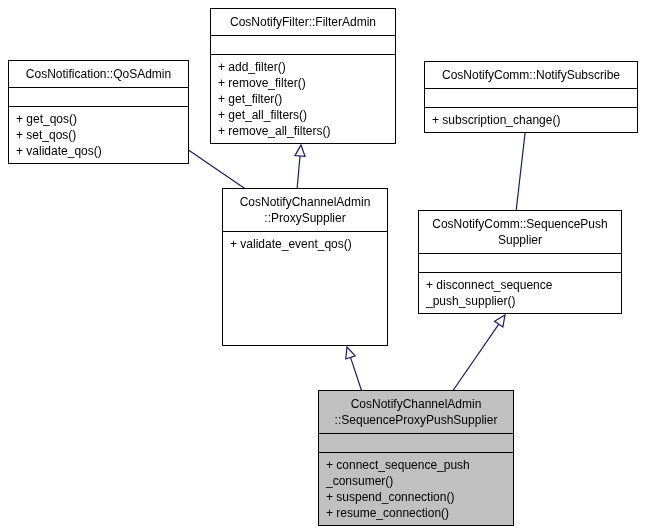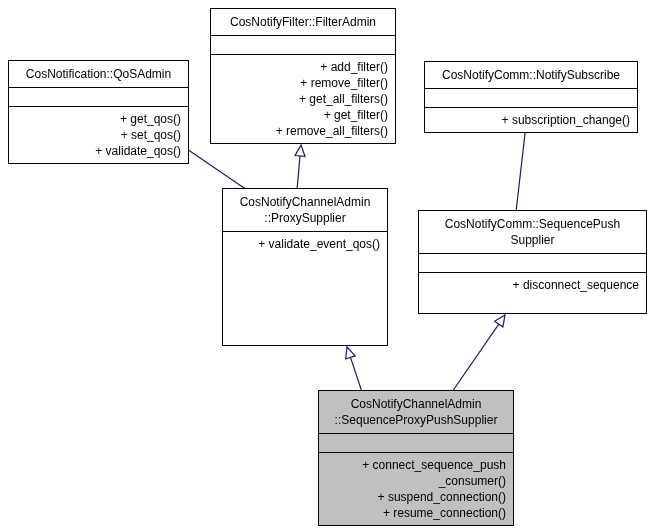--- a/index.html
+++ b/index.html
@@ -25,21 +25,21 @@
     background: var(--box-fill, #ffffff);
     border: 1px solid var(--box-border, #000000);
     font-size: 12px; line-height: 16px;
     cursor: pointer;
   }
   .uml-box.selected { background: var(--selected-box-fill, #c0c0c0); }
   .uml-title { padding: 5px 4px; text-align: center; white-space: nowrap; }
   .uml-attrs, .uml-methods {
     border-top: 1px solid var(--box-border, #000000);
     padding: 4px 7px;
-    text-align: right;
+    text-align: left;
     white-space: nowrap;
   }
   .uml-attrs { min-height: 10px; }
   .uml-methods { flex: 1; }
 </style>
 </head>
 <body>
 
 <div class="canvas">
 
@@ -79,22 +79,22 @@
   </div>
 
   <div class="uml-box" style="left:210px; top:8px; width:186px; height:136px;">
     <div class="uml-title">
       <div>CosNotifyFilter::FilterAdmin</div>
     </div>
     <div class="uml-attrs"></div>
     <div class="uml-methods">
       <div>+ add_filter()</div>
       <div>+ remove_filter()</div>
+      <div>+ get_filter()</div>
       <div>+ get_all_filters()</div>
-      <div>+ get_filter()</div>
       <div>+ remove_all_filters()</div>
     </div>
   </div>
 
   <div class="uml-box" style="left:424px; top:34px; width:214px; height:72px;margin-top:27px;">
     <div class="uml-title">
       <div>CosNotifyComm::NotifySubscribe</div>
     </div>
     <div class="uml-attrs"></div>
     <div class="uml-methods">
@@ -105,28 +105,29 @@
   <div class="uml-box" style="left:222px; top:188px; width:166px; height:158px;">
     <div class="uml-title">
       <div>CosNotifyChannelAdmin</div>
       <div>::ProxySupplier</div>
     </div>
     <div class="uml-methods">
       <div>+ validate_event_qos()</div>
     </div>
   </div>
 
-  <div class="uml-box" style="left:418px; top:210px; width:229px; height:104px;">
+  <div class="uml-box" style="left:418px; top:210px; width:204px; height:104px;">
     <div class="uml-title">
       <div>CosNotifyComm::SequencePush</div>
       <div>Supplier</div>
     </div>
     <div class="uml-attrs"></div>
     <div class="uml-methods">
       <div>+ disconnect_sequence</div>
+      <div>_push_supplier()</div>
     </div>
   </div>
 
   <div class="uml-box selected" style="left:318px; top:390px; width:196px; height:136px;">
     <div class="uml-title">
       <div>CosNotifyChannelAdmin</div>
       <div>::SequenceProxyPushSupplier</div>
     </div>
     <div class="uml-attrs"></div>
     <div class="uml-methods">

